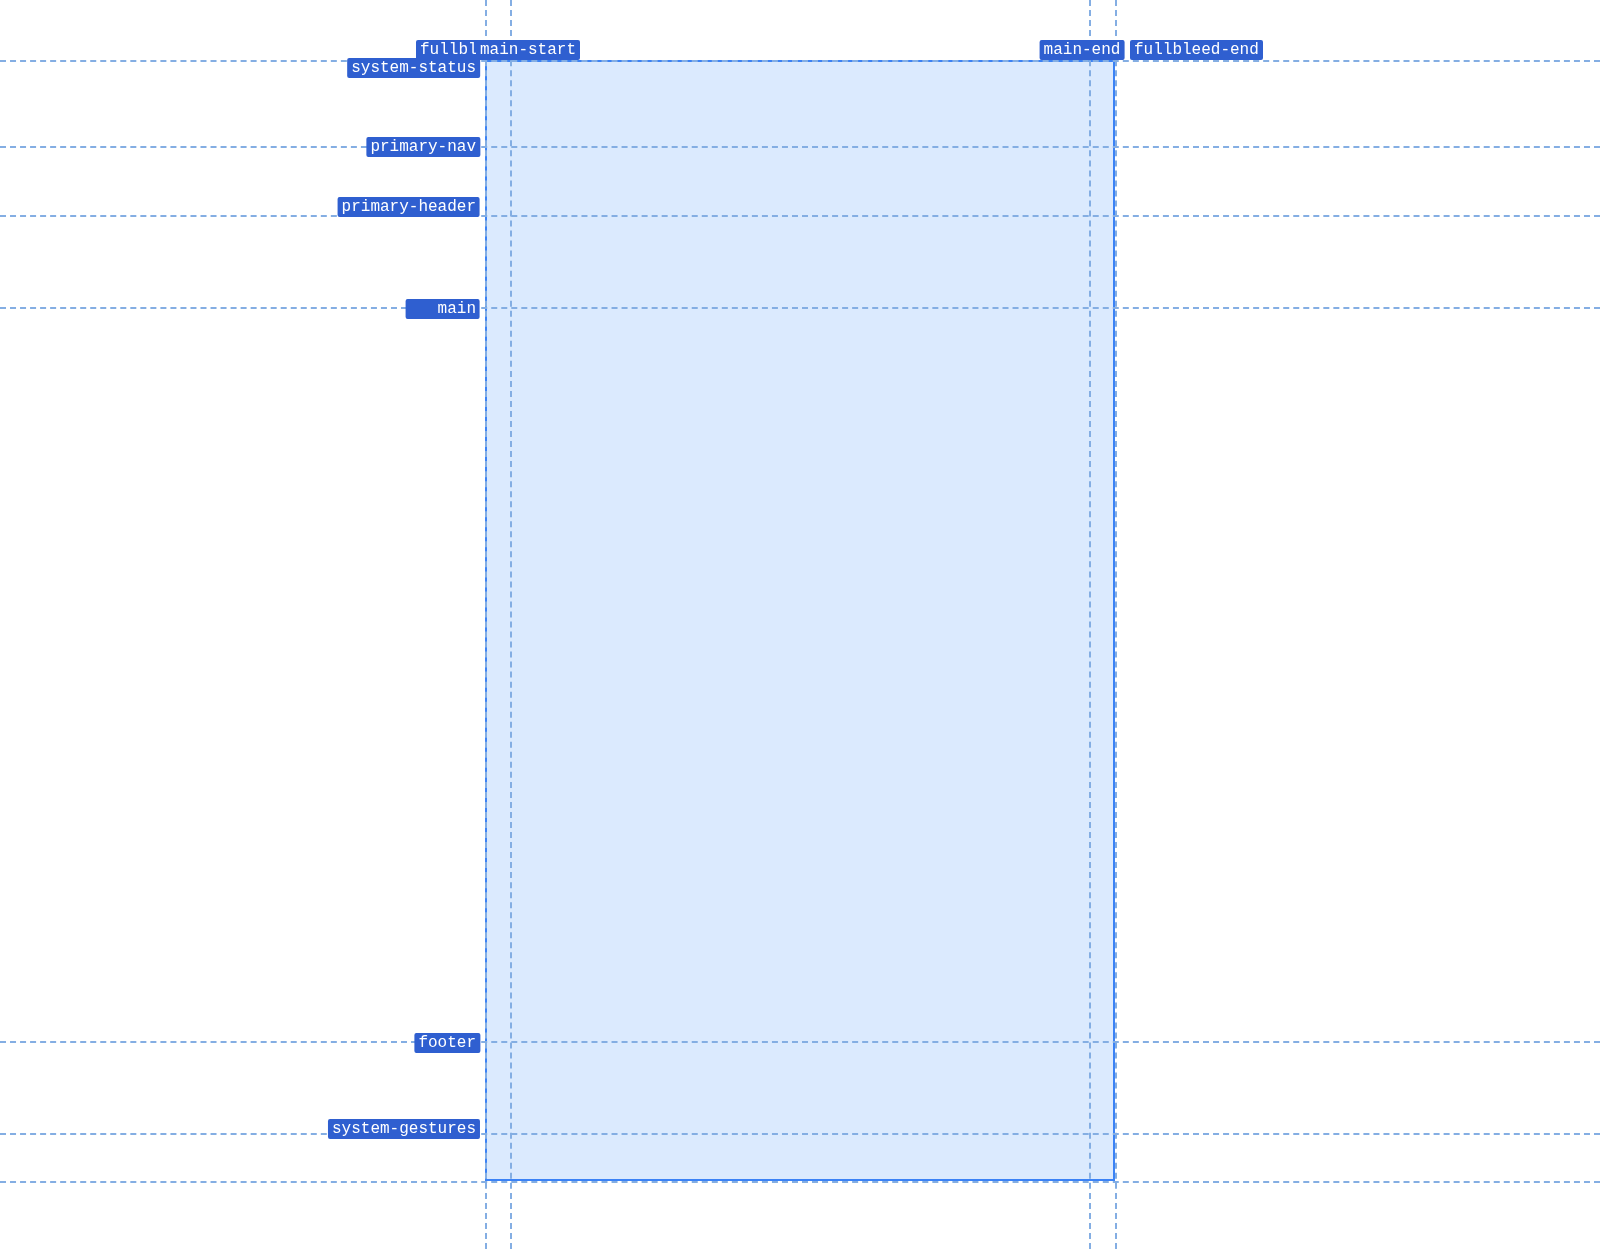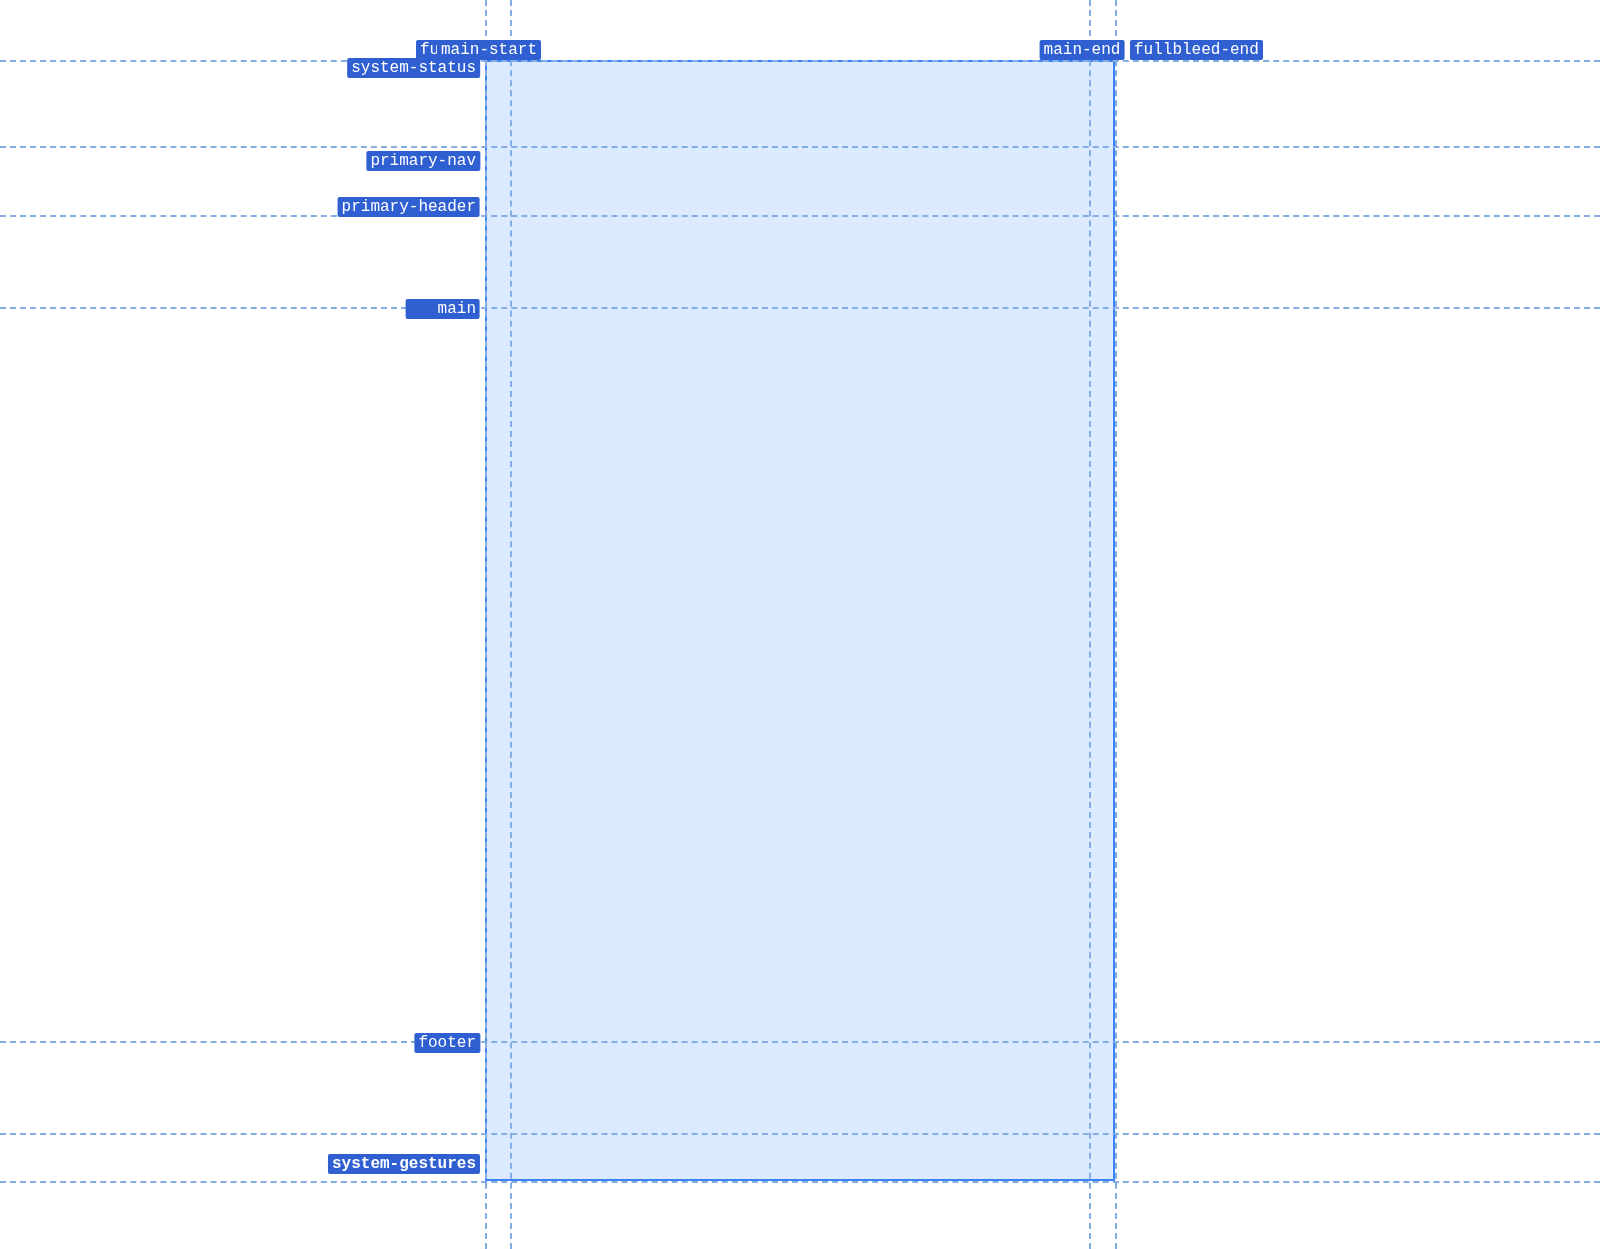--- a/index.html
+++ b/index.html
@@ -71,29 +71,29 @@
 <div class="hline" style="top:60px;"></div>
 <div class="hline" style="top:146px;"></div>
 <div class="hline" style="top:215px;"></div>
 <div class="hline" style="top:307px;"></div>
 <div class="hline" style="top:1041px;"></div>
 <div class="hline" style="top:1133px;"></div>
 <div class="hline" style="top:1181px;"></div>
 
 <span class="tag" style="left:416px; top:50px; transform: translateY(-50%);">fullbleed</span>
 
-<span class="tag" style="left:489px; top:50px; transform: translate(-50%, -50%);">main-start</span>
+<span class="tag" style="left:528px; top:50px; transform: translate(-50%, -50%);">main-start</span>
 
 <span class="tag" style="left:1082px; top:50px; transform: translate(-50%, -50%);">main-end</span>
 
 <span class="tag" style="left:1130px; top:50px; ">fullbleed-end</span>
 
 <span class="tag right-align" style="left:480px; top:68px;">system-status</span>
 
-<span class="tag right-align" style="left:480px; top:161px;text-align:center;">primary-nav</span>
+<span class="tag right-align" style="left:480px; top:147px;text-align:center;">primary-nav</span>
 
 <span class="tag right-align" style="left:480px; top:207px;">primary-header</span>
 
 <span class="tag right-align" style="left:480px; top:309px;padding-left:32px;">main</span>
 
 <span class="tag right-align" style="left:480px; top:1043px;">footer</span>
 
-<span class="tag right-align" style="left:480px; top:1164px;font-weight:bold;">system-gestures</span>
+<span class="tag right-align" style="left:480px; top:1129px;">system-gestures</span>
 
 </body></html>

